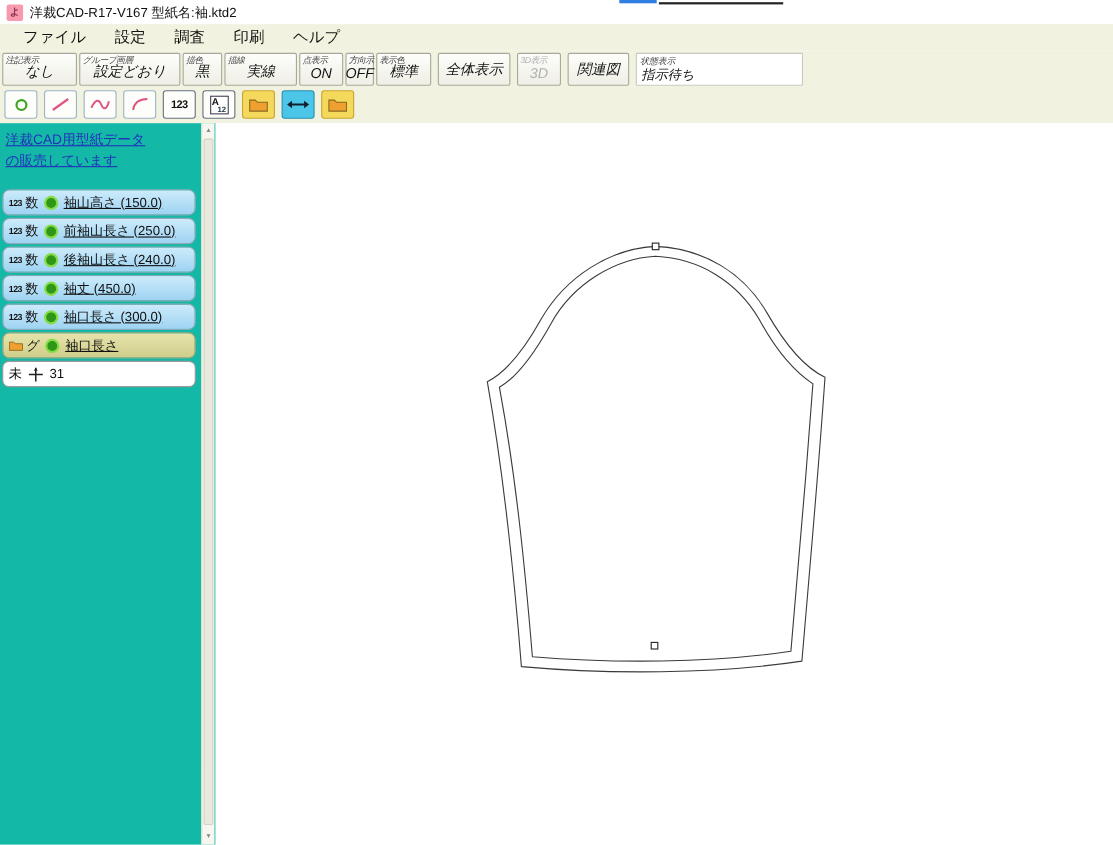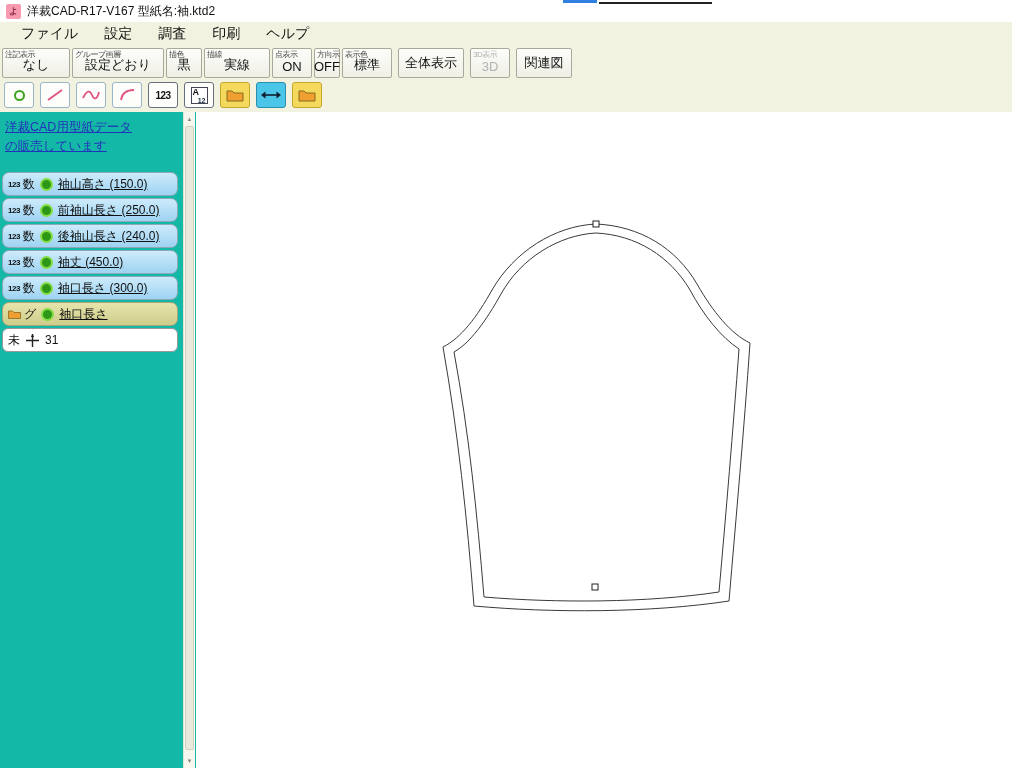--- a/index.html
+++ b/index.html
@@ -29,21 +29,21 @@
   
   .menubar {
     position: absolute; left: 0; top: 22px; width: 100%; height: 24px;
     background: #f2f2e0; display: flex; align-items: center; padding-left: 8px;
   }
   .menu-item { font-size: 14px; padding: 3px 13px; cursor: default; }
 
   
   .toolbar1 {
     position: absolute; left: 0; top: 46px; width: 100%; height: 34px;
-    background: #f2f2e0; display: flex; gap: 2px; padding: 2px 0 2px 2px;
+    background: #f2f2e0; display: flex; gap: 2px; padding: 2px 0 2px 2px; font-style: italic;
   }
   .tb1 {
     position: relative; border: 1px solid #aaa89a; border-radius: 2px;
     background: linear-gradient(#fdfdfb, #efefe6);
     font-size: 13px; display: flex; align-items: flex-end; justify-content: center;
     padding-bottom: 3px; height: 30px;
   }
   .tb1 .cap {
     position: absolute; top: 0; left: 2px; font-size: 8px; color: #444;
     letter-spacing: -0.5px; white-space: nowrap;
@@ -168,20 +168,24 @@
   <div class="tb1 center gapL" style="width:66px">
     <span>全体表示</span>
   </div>
   <div class="tb1 disabled gapL" style="width:40px">
     <span class="cap">3D表示</span>
     <span>3D</span>
   </div>
   <div class="tb1 center gapL" style="width:56px">
     <span>関連図</span>
   </div>
+  <div class="tb1-status">
+    <span class="cap">状態表示</span>
+    <span class="val">指示待ち</span>
+  </div>
 </div>
 
 <div class="toolbar2">
   <div class="tb2">
     <span class="ring"></span>
   </div>
   <div class="tb2">
     <svg width="20" height="16">
       <path d="M3 13 L17 3" stroke="#e05585" stroke-width="2" fill="none"></path>
     </svg>

